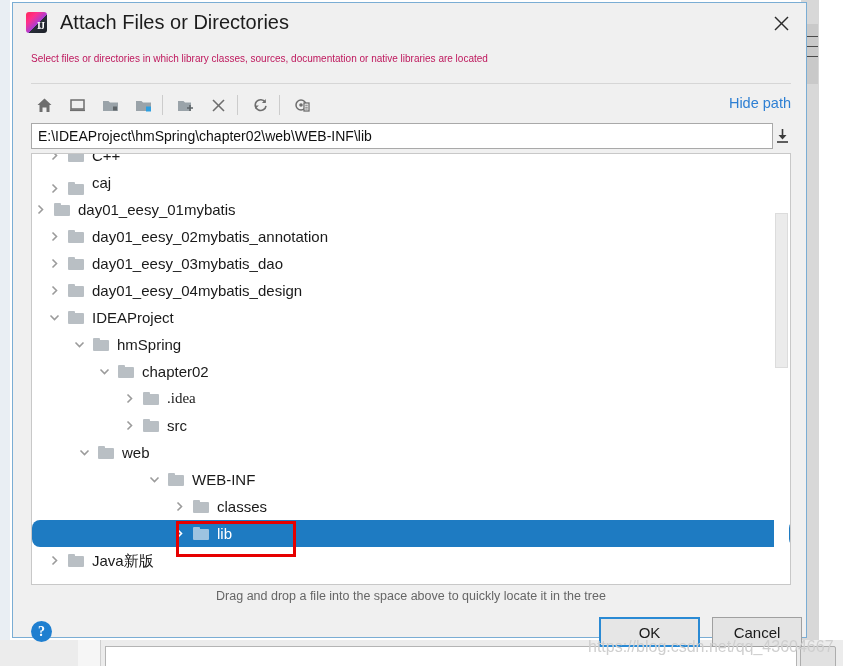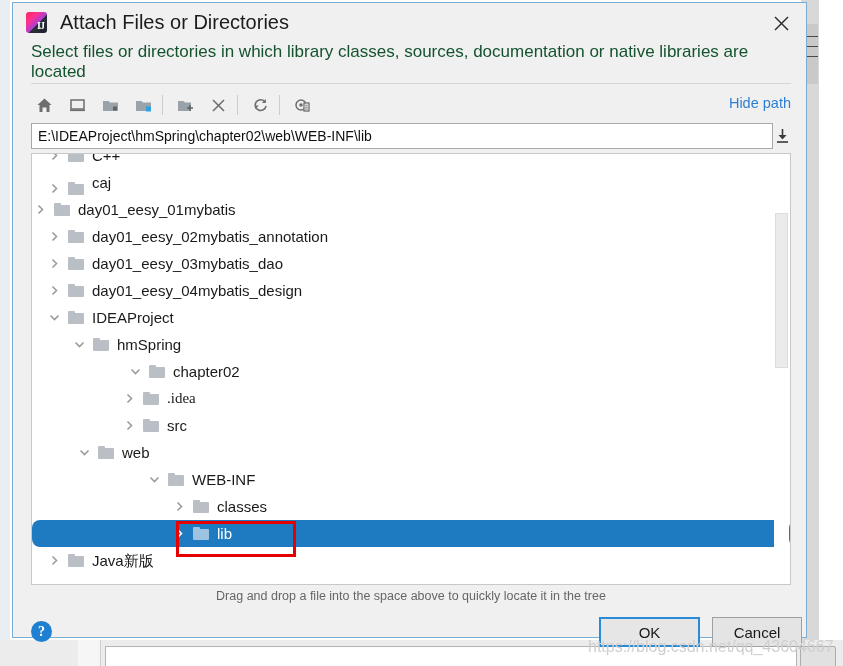--- a/index.html
+++ b/index.html
@@ -129,24 +129,24 @@
     right: 10px; top: 6px;
     width: 30px; height: 28px;
     display: flex; align-items: center; justify-content: center;
     cursor: pointer;
   }
   .close-btn svg { display: block; }
 
   
   .subtitle {
     position: absolute;
-    left: 18px; top: 39px;
+    left: 18px; top: 50px;
     width: 760px;
-    font-size: 17px;
-    color: #14532d;
+    font-size: 10px;
+    color: #be185d;
   }
 
   
   .hr-top {
     position: absolute;
     left: 18px; top: 80px;
     width: 760px; height: 1px;
     background: #d6d6d6;
   }
 
@@ -537,21 +537,21 @@
           </div>
           <div class="trow" style="padding-left: 39px;">
             <span class="twist" style="color: rgb(155, 155, 155);">
               <svg width="11" height="11" viewBox="0 0 11 11">
                 <path d="M1.5 3.5 L5.5 7.5 L9.5 3.5" fill="none" stroke="currentColor" stroke-width="1.6"></path>
               </svg>
             </span>
             <span class="folder"></span>
             <span class="tlabel">hmSpring</span>
           </div>
-          <div class="trow" style="padding-left: 64px; margin-left: 31px;">
+          <div class="trow" style="padding-left: 64px;">
             <span class="twist" style="color: rgb(155, 155, 155);">
               <svg width="11" height="11" viewBox="0 0 11 11">
                 <path d="M1.5 3.5 L5.5 7.5 L9.5 3.5" fill="none" stroke="currentColor" stroke-width="1.6"></path>
               </svg>
             </span>
             <span class="folder"></span>
             <span class="tlabel">chapter02</span>
           </div>
           <div class="trow" style="padding-left: 89px; font-family: Liberation Serif, serif;">
             <span class="twist" style="color: rgb(155, 155, 155);">

